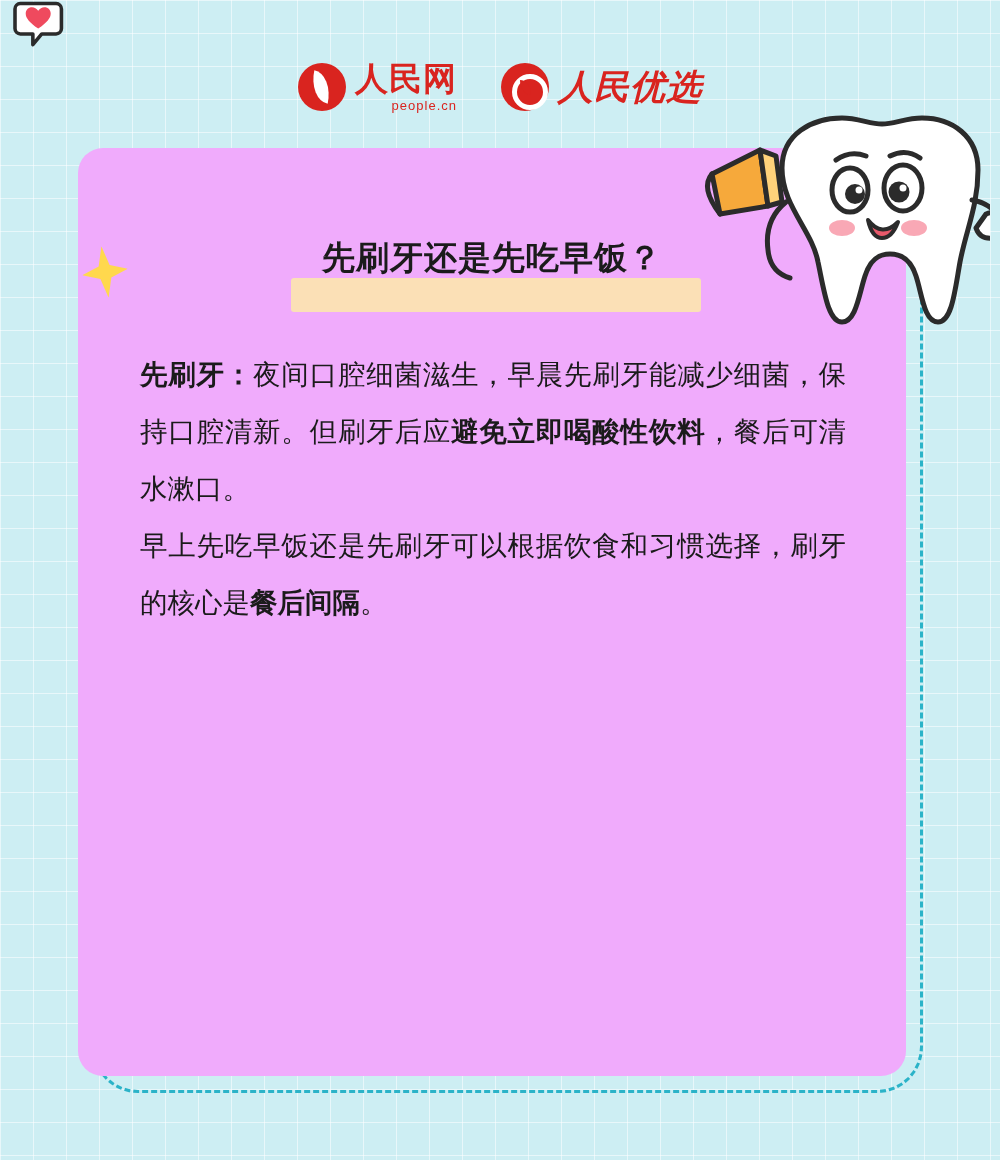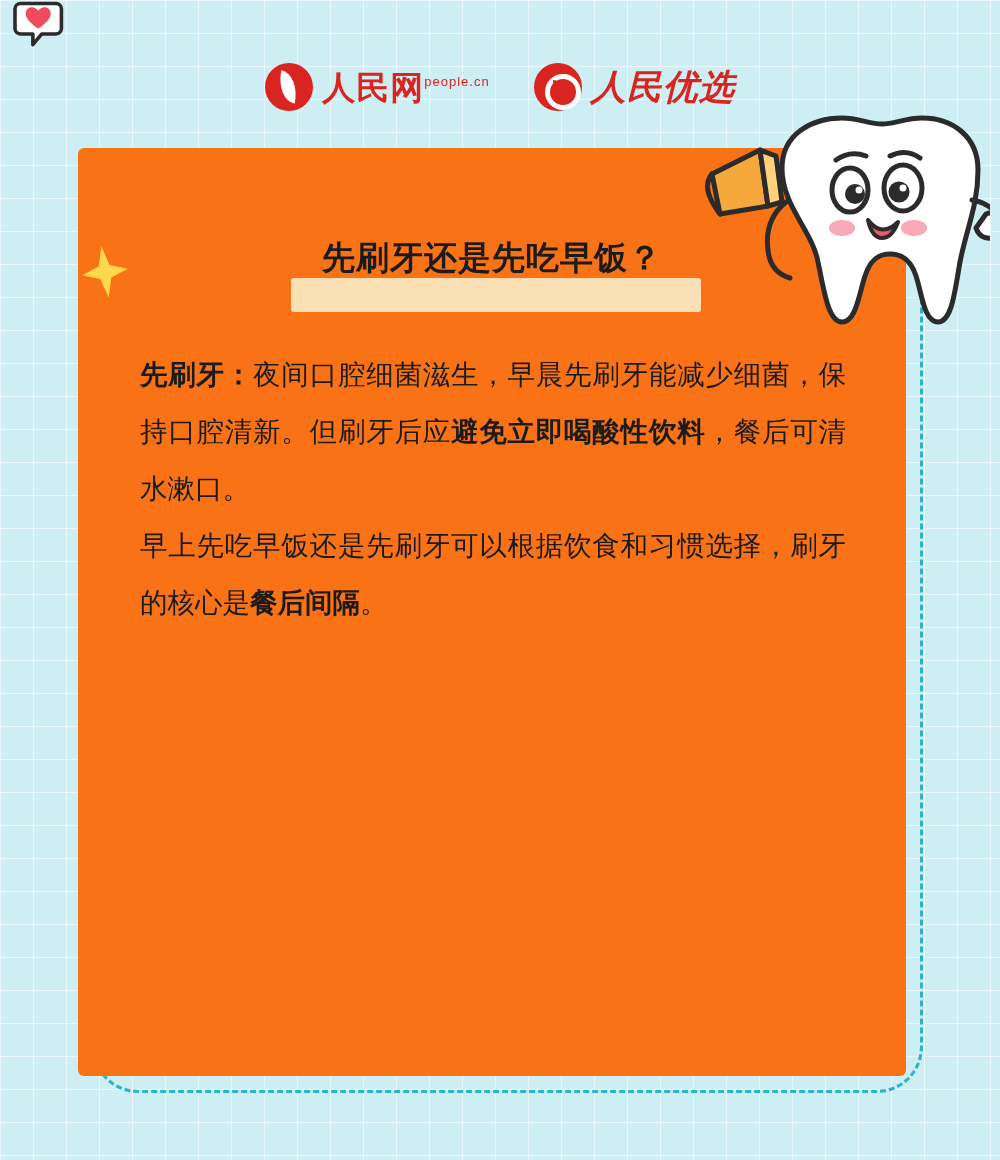--- a/index.html
+++ b/index.html
@@ -80,21 +80,21 @@
     left: 19px;
     top: 17px;
     width: 11px;
     height: 15px;
     background: #d9241f;
     border-radius: 0 100% 0 100%;
     z-index: 2;
   }
   .logo-text {
     display: flex;
-    flex-direction: row;
+    flex-direction: column;
     line-height: 1;
   }
   .logo-cn {
     font-size: 33px;
     font-weight: bold;
     color: #d9241f;
     letter-spacing: 1px;
     font-family: "DejaVu Sans", sans-serif;
   }
   .logo-en {
@@ -126,22 +126,22 @@
     height: 931px;
     border: 3px dashed #2bb3c8;
     border-radius: 46px;
   }
   .card {
     position: absolute;
     left: 0;
     top: 0;
     width: 828px;
     height: 928px;
-    background: #f97316;
-    border-radius: 6px;
+    background: #f0abfc;
+    border-radius: 25px;
   }
 
   
   .title-row {
     position: absolute;
     left: 0;
     top: 88px;
     width: 828px;
     text-align: center;
   }

